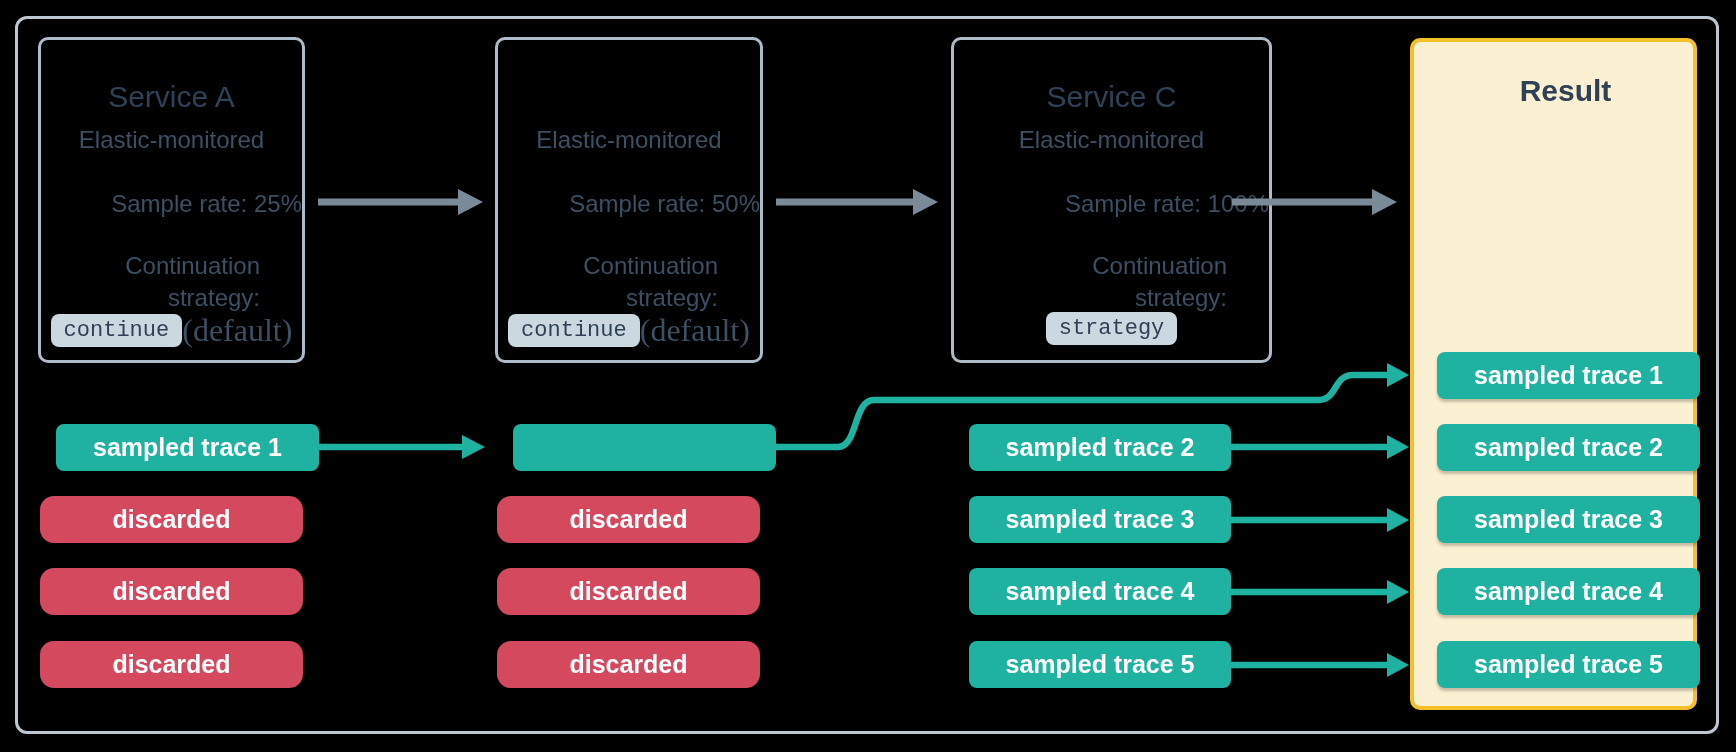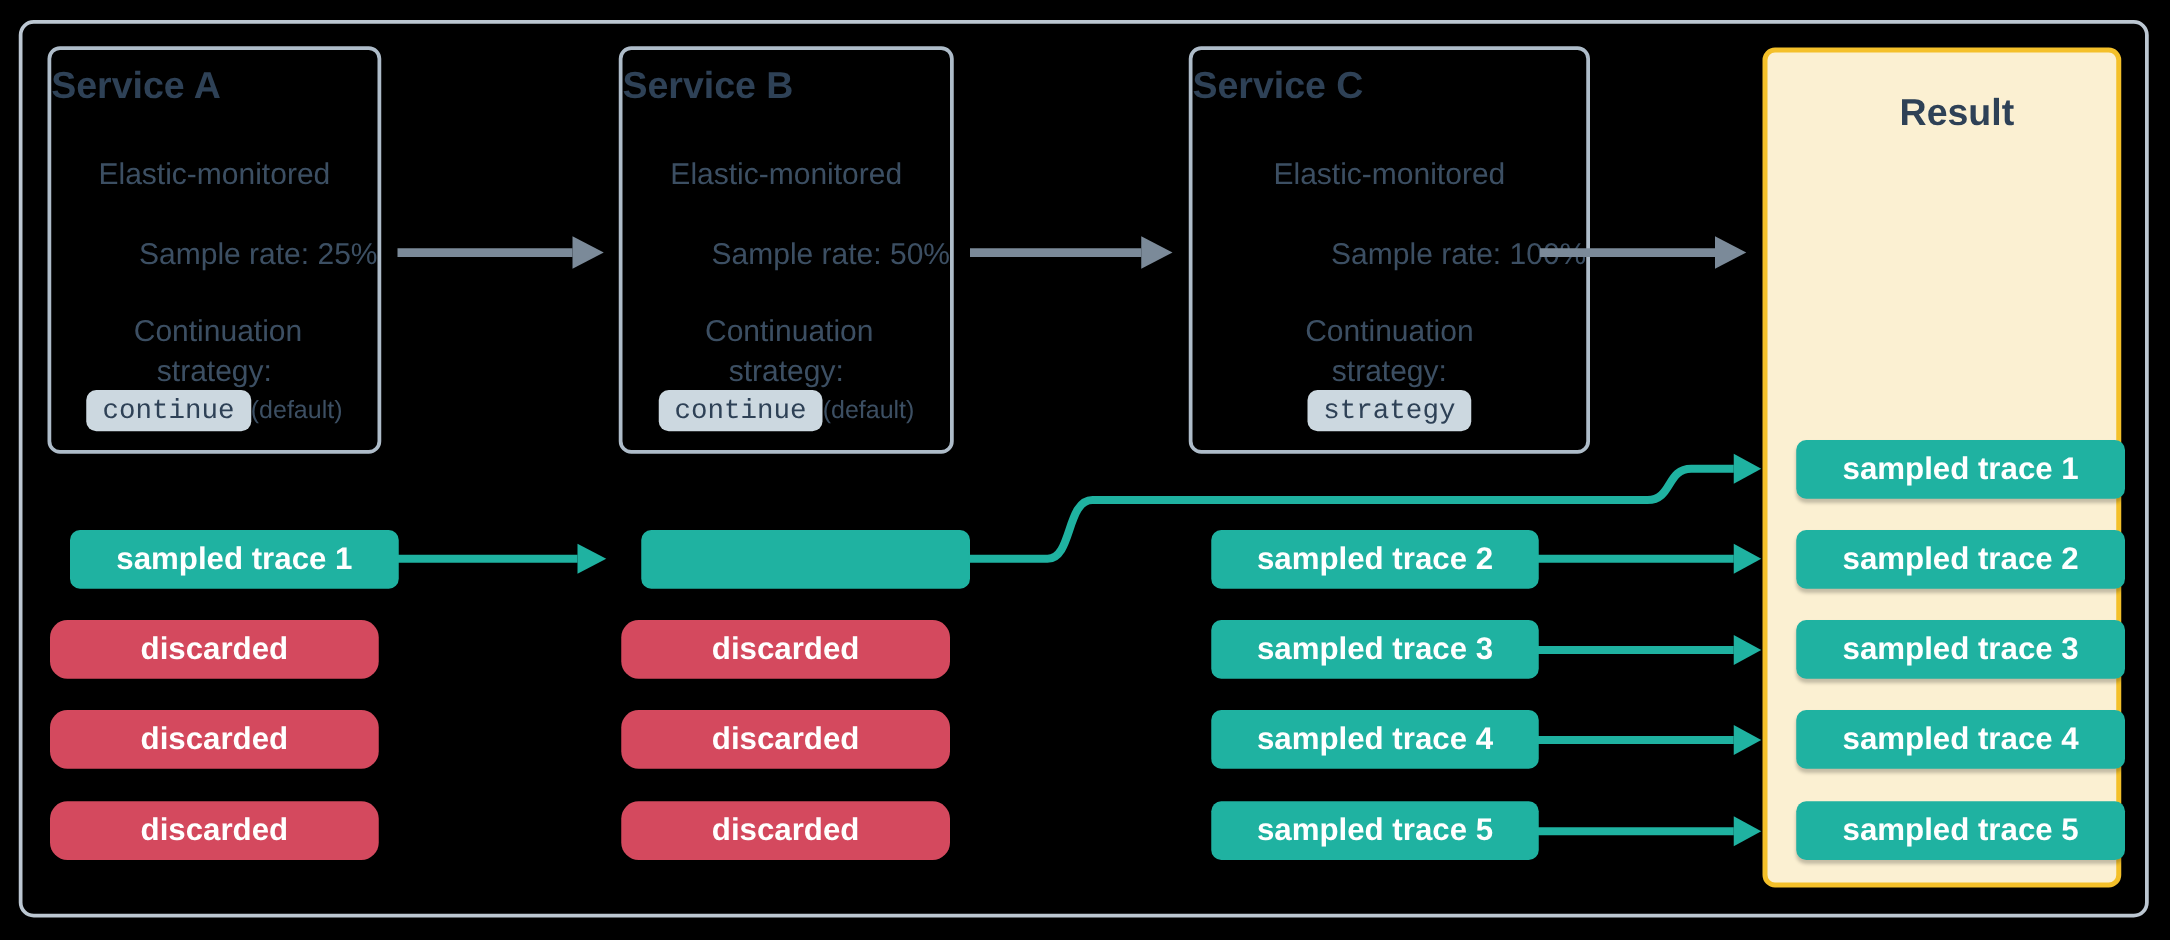--- a/index.html
+++ b/index.html
@@ -9,34 +9,34 @@
   
   .frame{position:absolute;left:15px;top:16px;width:1704px;height:718px;
          border:3px solid var(--frame-border,#bcc7d2);border-radius:12px;box-sizing:border-box;}
 
   
   .svc{position:absolute;top:37px;height:326px;border:3px solid var(--box-border,#aebcc9);
        border-radius:10px;box-sizing:border-box;}
   #svc-a{left:38px;width:267px;}
   #svc-b{left:495px;width:268px;}
   #svc-c{left:951px;width:321px;}
-  .svc-title{position:absolute;left:0;right:0;top:12px;
-             font-size:30px;font-weight:bold;color:var(--title,#2e4156);}
+  .svc-title{position:absolute;left:0;right:0;top:40px;text-align:center;
+             font-size:30px;font-weight:normal;color:var(--title,#2e4156);}
   .svc-sub{position:absolute;left:0;right:0;top:86px;text-align:center;
            font-size:24px;color:var(--body,#3c4f63);}
   .svc-rate{position:absolute;left:0;right:0;top:150px;text-align:right;
             font-size:24px;color:var(--body,#3c4f63);}
-  .svc-cont{position:absolute;left:0;right:0;top:210px;text-align:center;padding:0 66px;
+  .svc-cont{position:absolute;left:0;right:0;top:210px;text-align:right;padding:0 42px;
             font-size:24px;line-height:32px;color:var(--body,#3c4f63);}
   .chip-row{position:absolute;left:0;right:0;top:272px;display:flex;
             justify-content:center;align-items:center;}
   .chip{background:var(--chip-bg,#ccd8e0);color:var(--title,#2e4156);
         font-family:"Liberation Mono","DejaVu Sans Mono",monospace;
         font-size:22px;padding:4px 13px;border-radius:8px;}
-  .chip-note{font-size:20px;color:var(--body,#3c4f63);}
+  .chip-note{font-size:32px;color:var(--body,#3c4f63);font-family:Liberation Serif, serif;}
 
   
   #result-box{position:absolute;left:1410px;top:38px;width:287px;height:672px;
               background:var(--cream,#fbf0d2);border:4px solid var(--gold,#f4c02a);
               border-radius:10px;box-sizing:border-box;}
   .result-title{position:absolute;left:0;right:0;top:32px;text-align:center;
                 font-size:30px;font-weight:bold;color:var(--title,#2e4156);padding-left:24px;}
 
   
   .pill{position:absolute;height:47px;border-radius:8px;display:flex;align-items:center;
@@ -72,21 +72,20 @@
     <div class="svc-sub">Elastic-monitored</div>
     <div class="svc-rate">Sample rate: 25%</div>
     <div class="svc-cont">Continuation strategy:</div>
     <div class="chip-row">
       <span class="chip">continue</span>
       <span class="chip-note">(default)</span>
     </div>
   </div>
 
   <div class="svc" id="svc-b">
-    <div class="svc-title">Service B</div>
     <div class="svc-sub">Elastic-monitored</div>
     <div class="svc-rate">Sample rate: 50%</div>
     <div class="svc-cont">Continuation strategy:</div>
     <div class="chip-row">
       <span class="chip">continue</span>
       <span class="chip-note">(default)</span>
     </div>
   </div>
 
   <div class="svc" id="svc-c">

